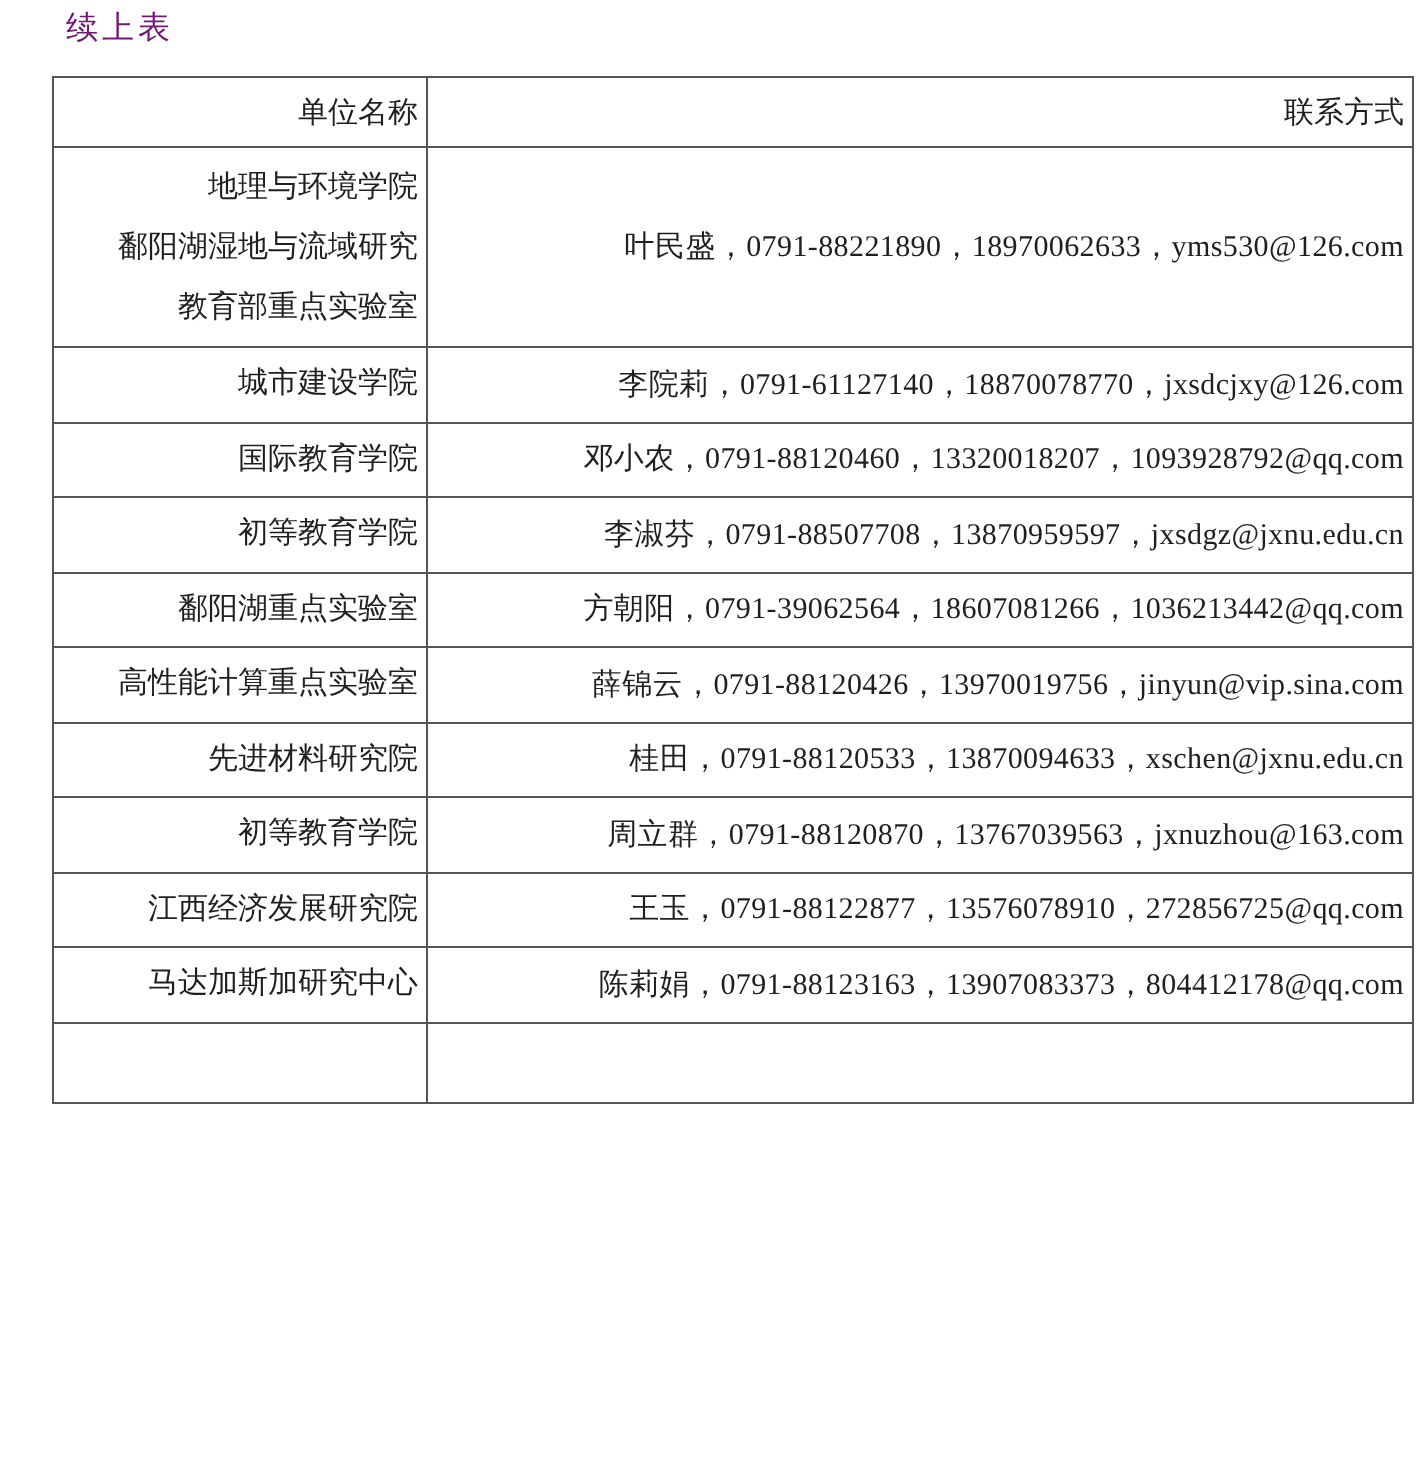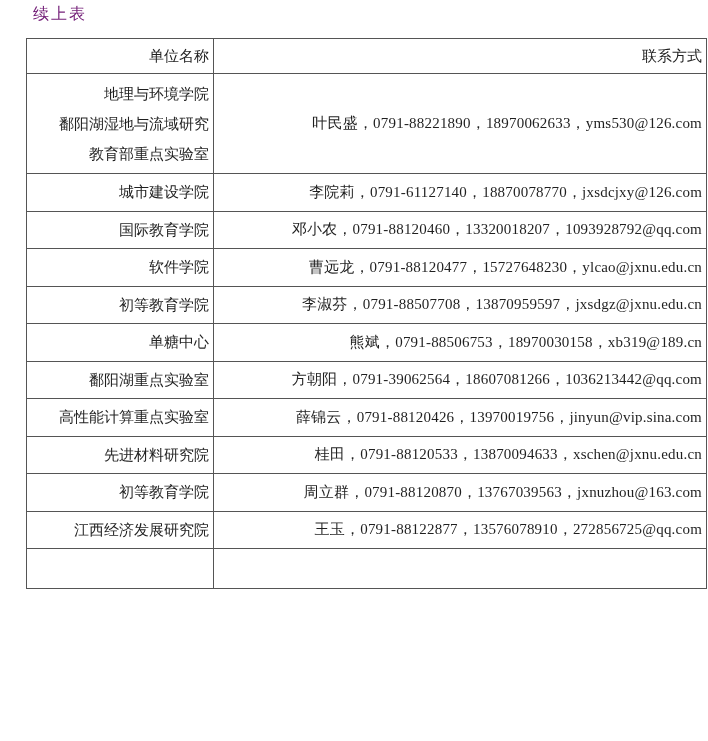--- a/index.html
+++ b/index.html
@@ -81,30 +81,22 @@
       </tr>
       <tr class="data-row">
         <td class="unit">城市建设学院</td>
         <td class="contact">李院莉，0791-61127140，18870078770，jxsdcjxy@126.com</td>
       </tr>
       <tr class="data-row">
         <td class="unit">国际教育学院</td>
         <td class="contact">邓小农，0791-88120460，13320018207，1093928792@qq.com</td>
       </tr>
       <tr class="data-row">
-        <td class="unit">软件学院</td>
-        <td class="contact">曹远龙，0791-88120477，15727648230，ylcao@jxnu.edu.cn</td>
-      </tr>
-      <tr class="data-row">
         <td class="unit">初等教育学院</td>
         <td class="contact">李淑芬，0791-88507708，13870959597，jxsdgz@jxnu.edu.cn</td>
-      </tr>
-      <tr class="data-row">
-        <td class="unit">单糖中心</td>
-        <td class="contact">熊斌，0791-88506753，18970030158，xb319@189.cn</td>
       </tr>
       <tr class="data-row">
         <td class="unit">鄱阳湖重点实验室</td>
         <td class="contact">方朝阳，0791-39062564，18607081266，1036213442@qq.com</td>
       </tr>
       <tr class="data-row">
         <td class="unit">高性能计算重点实验室</td>
         <td class="contact">薛锦云，0791-88120426，13970019756，jinyun@vip.sina.com</td>
       </tr>
       <tr class="data-row">
@@ -112,20 +104,24 @@
         <td class="contact">桂田，0791-88120533，13870094633，xschen@jxnu.edu.cn</td>
       </tr>
       <tr class="data-row">
         <td class="unit">初等教育学院</td>
         <td class="contact">周立群，0791-88120870，13767039563，jxnuzhou@163.com</td>
       </tr>
       <tr class="data-row">
         <td class="unit">江西经济发展研究院</td>
         <td class="contact">王玉，0791-88122877，13576078910，272856725@qq.com</td>
       </tr>
+      <tr class="data-row">
+        <td class="unit">马达加斯加研究中心</td>
+        <td class="contact">陈莉娟，0791-88123163，13907083373，804412178@qq.com</td>
+      </tr>
 
       <tr class="partial-row">
         <td class="unit"></td>
         <td class="contact"></td>
       </tr>
     </tbody>
   </table>
 </div>
 
 </body></html>

